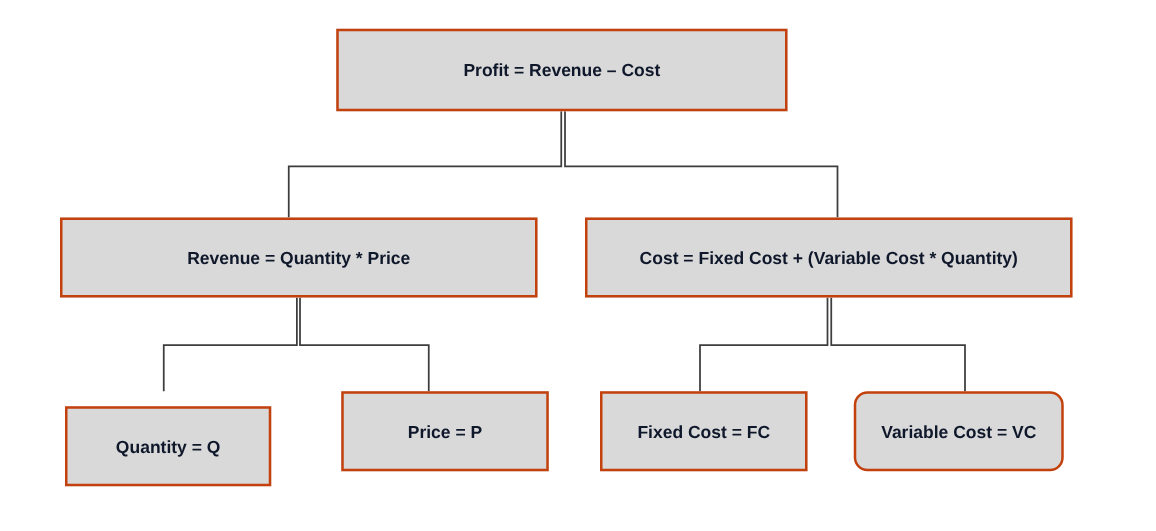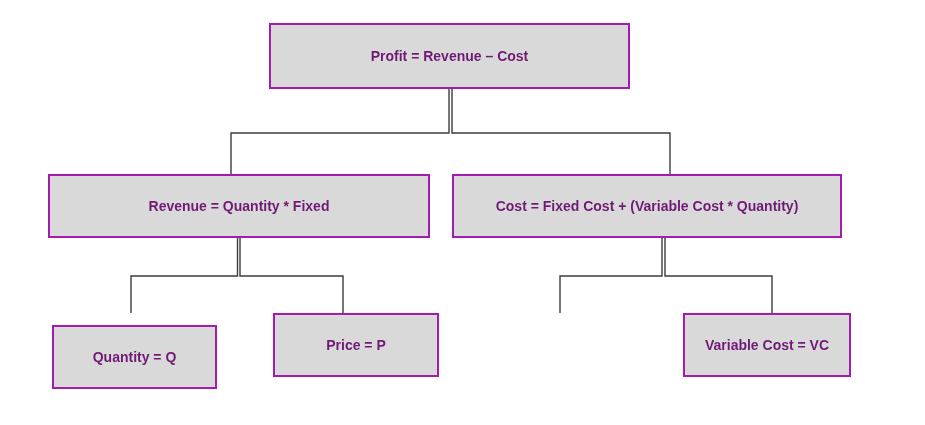--- a/index.html
+++ b/index.html
@@ -19,72 +19,75 @@
     position: absolute;
     left: 0;
     top: 0;
     width: 925px;
     height: 425px;
   }
   .node {
     position: absolute;
     box-sizing: border-box;
     background: #d9d9d9;
-    border: 2px solid #a21caf;
+    border: 2px solid #c2410c;
     display: flex;
     align-items: center;
     justify-content: center;
     text-align: center;
     font-weight: bold;
     font-size: 14px;
-    color: #701a75;
+    color: #0f172a;
     line-height: 1.2;
     padding: 8px 6px;
   }
   
   .node-profit        { left: 269px; top:  23px; width: 361px; height: 66px; }
   .node-revenue       { left:  48px; top: 174px; width: 382px; height: 64px; }
-  .node-cost          { left: 452px; top: 174px; width: 390px; height: 64px; }
+  .node-cost          { left: 468px; top: 174px; width: 390px; height: 64px; }
   .node-quantity      { left:  52px; top: 313px; width: 165px; height: 64px; margin-top: 12px; }
   .node-price         { left: 257px; top: 313px; width: 166px; height: 64px; margin-left: 16px; }
   .node-fixed-cost    { left: 480px; top: 313px; width: 166px; height: 64px; }
-  .node-variable-cost { left: 683px; top: 313px; width: 168px; height: 64px; }
+  .node-variable-cost { left: 683px; top: 313px; width: 168px; height: 64px; border-radius: 11px; }
 </style>
 </head>
 <body>
 
 <div class="stage">
 
   <svg class="connectors" width="925" height="425" viewBox="0 0 925 425" fill="none" stroke="#3d3d3d" stroke-width="1.4">
     <polyline points="449,89 449,133 231,133 231,174"></polyline>
     <polyline points="452,89 452,133 670,133 670,174"></polyline>
     <polyline points="237.5,238 237.5,276 131,276 131,313"></polyline>
     <polyline points="240,238 240,276 343,276 343,313"></polyline>
     <polyline points="662,238 662,276 560,276 560,313"></polyline>
     <polyline points="665,238 665,276 772,276 772,313"></polyline>
   </svg>
 
   <div class="node node-profit">
     <span>Profit = Revenue – Cost</span>
   </div>
 
   <div class="node node-revenue">
-    <span>Revenue = Quantity * Fixed</span>
+    <span>Revenue = Quantity * Price</span>
   </div>
 
   <div class="node node-cost">
     <span>Cost = Fixed Cost + (Variable Cost * Quantity)</span>
   </div>
 
   <div class="node node-quantity">
     <span>Quantity = Q</span>
   </div>
 
   <div class="node node-price">
     <span>Price = P</span>
   </div>
 
+  <div class="node node-fixed-cost">
+    <span>Fixed Cost = FC</span>
+  </div>
 
   <div class="node node-variable-cost">
     <span>Variable Cost = VC</span>
   </div>
 
 </div>
 
 </body></html>

